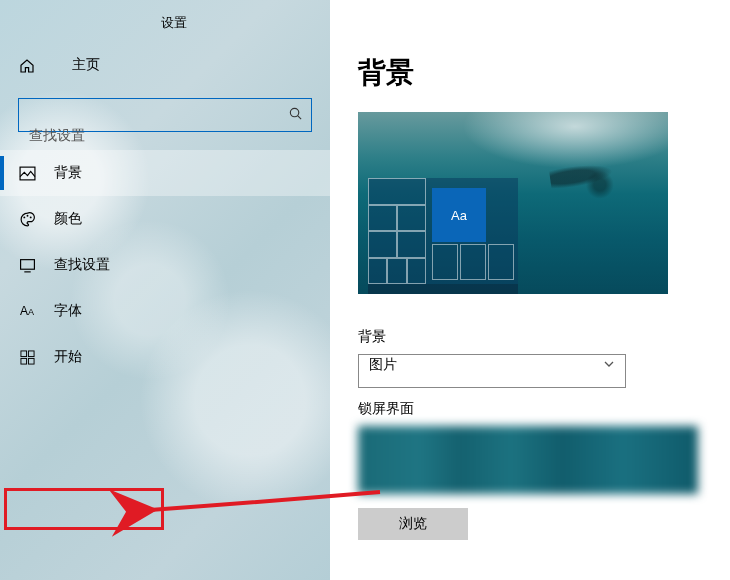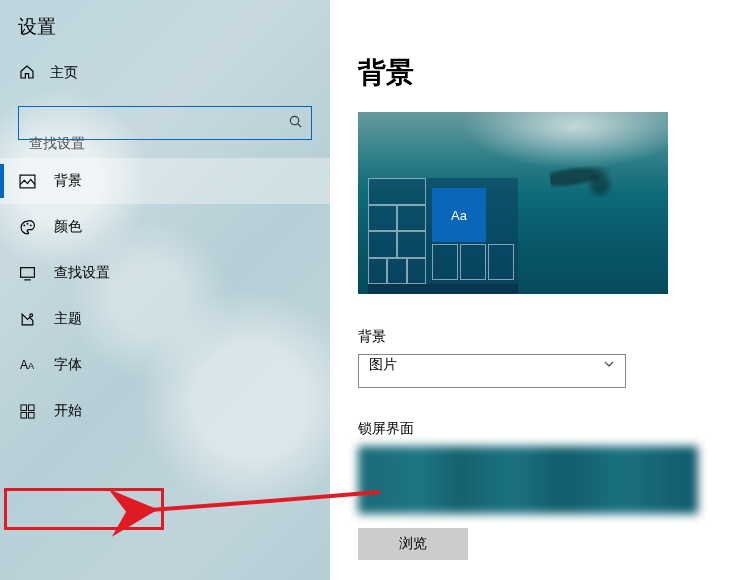--- a/index.html
+++ b/index.html
@@ -9,23 +9,23 @@
   
   .sidebar {
     width: 330px; height: 580px; position: relative;
     background:
       radial-gradient(circle at 60px 180px, rgba(255,255,255,0.6) 0 40px, rgba(255,255,255,0) 90px),
       radial-gradient(circle at 250px 400px, rgba(255,255,255,0.45) 0 55px, rgba(255,255,255,0) 110px),
       radial-gradient(circle at 150px 300px, rgba(255,255,255,0.35) 0 35px, rgba(255,255,255,0) 80px),
       linear-gradient(135deg, #bcd6de 0%, #c7d9df 30%, #b6cfd6 55%, #c0d4db 80%, #b4ced6 100%);
     padding-top: 8px;
   }
-  .app-title { font-size: 19px; padding: 6px 0 14px 18px; font-weight: 400; }
+  .app-title { font-size: 13px; padding: 6px 0 14px 18px; font-weight: 400; text-align: center; }
   .home-row {
-    display: flex; align-items: flex-start; gap: 14px;
+    display: flex; align-items: flex-end; gap: 36px;
     padding: 10px 0 10px 18px; margin-bottom: 14px;
     cursor: pointer;
   }
   .home-row .icon, .nav-item .icon { width: 18px; display:flex; align-items:center; justify-content:center; }
   .home-row span.label { font-size: 14px; }
 
   .search-wrap { padding: 0 18px 18px 18px; }
   .search-box {
     border: 1px solid #0067c0; height: 34px; width: 100%;
     display: flex; align-items: center; padding: 0 8px 0 10px;
@@ -89,21 +89,21 @@
     font-size: 13px;
   }
   .tiles-bottom { position:absolute; left:64px; bottom:4px; right:4px; height:36px; display:flex; gap:2px;}
   .tiles-bottom div { flex:1; border:1px solid rgba(255,255,255,0.5);}
   .taskbar-sim { position:absolute; left:10px; bottom:0; width:150px; height:10px; background: rgba(8,45,70,0.7);}
 
   .field-label { font-size: 14px; margin-bottom: 8px; }
   .dropdown {
     width: 268px; height: 34px; border: 1px solid #888;
     display: flex; align-items: center; justify-content: space-between;
-    padding: 0 10px 13px 10px; cursor: pointer; margin-bottom: 32px;
+    padding: 0 10px 13px 10px; cursor: pointer; margin-bottom: 12px;
     background:#fff;
     gap:36px;
   }
   .chev { color:#555; }
 
   .thumbs {
     width: 340px; height: 68px;
     background:
       linear-gradient(90deg, #1a6a77 0%, #1f7583 18%, #14616f 30%, #1c7280 45%, #115d6c 60%, #1a7080 78%, #0f5a6a 100%);
     filter: blur(5px);
@@ -169,29 +169,20 @@
         <span class="label">颜色</span>
       </div>
       <div class="nav-item">
         <span class="icon">
           <svg width="17" height="17" viewBox="0 0 16 16">
               <rect x="1.5" y="2.5" width="13" height="9" fill="none" stroke="#000" stroke-width="1.1"></rect>
               <line x1="5" y1="14" x2="11" y2="14" stroke="#000" stroke-width="1.1"></line>
             </svg>
         </span>
         <span class="label">查找设置</span>
-      </div>
-      <div class="nav-item">
-        <span class="icon">
-          <svg width="17" height="17" viewBox="0 0 16 16">
-              <path d="M3 3l5 5 2-2 3 3v4H3z" fill="none" stroke="#000" stroke-width="1.1"></path>
-              <circle cx="11.5" cy="4" r="1.3" fill="none" stroke="#000" stroke-width="1.1"></circle>
-            </svg>
-        </span>
-        <span class="label">主题</span>
       </div>
       <div class="nav-item">
         <span class="icon">
           <span style="font-size:12px;line-height:1;">A<span style="font-size:9px;">A</span></span>
         </span>
         <span class="label">字体</span>
       </div>
       <div class="nav-item">
         <span class="icon">
           <svg width="15" height="15" viewBox="0 0 16 16">

